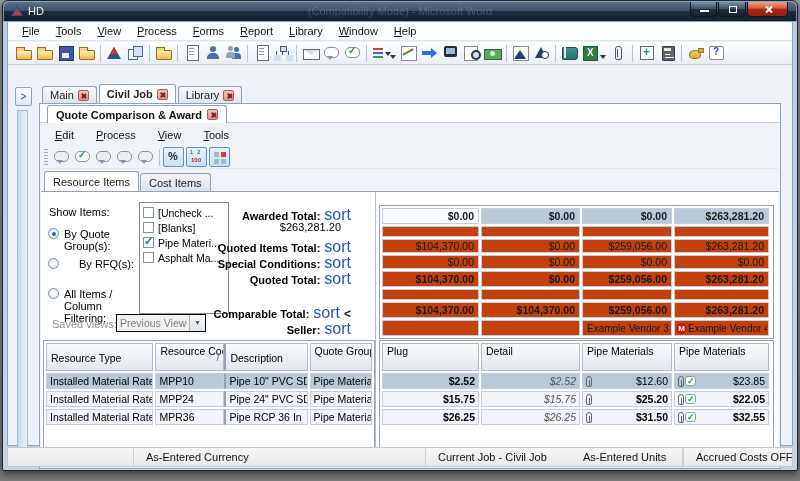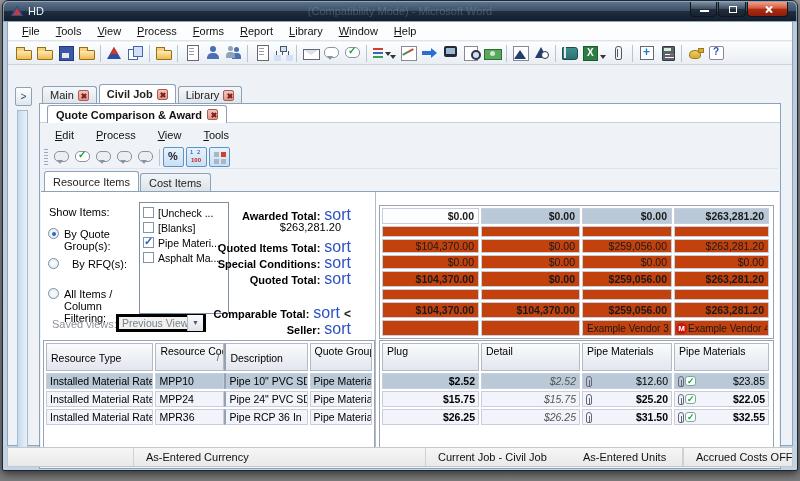--- a/index.html
+++ b/index.html
@@ -130,21 +130,21 @@
   .contentarea{position:absolute;left:1px;right:1px;top:87px;bottom:1px;background:#fff;border-top:1px solid #8ca2b8;}
 
   
   .lbl{font-size:11px;color:#000;}
   .radio{width:11px;height:11px;border:1px solid #7c8ea0;border-radius:50%;background:radial-gradient(#fff,#dce6ef);position:relative;display:inline-block;flex:none;}
   .radio.sel::after{content:"";position:absolute;left:2.5px;top:2.5px;width:4px;height:4px;border-radius:50%;background:#2a66c8;}
   .cb{width:11px;height:11px;border:1px solid #8294a6;background:#fff;position:relative;display:inline-block;flex:none;}
   .cb.checked::after{content:"✓";position:absolute;left:0px;top:-3px;font-size:11px;font-weight:bold;color:#2a66c8;}
   .listbox{left:98px;top:10px;width:90px;height:112px;background:#fff;border:1px solid #7c8ea0;padding:2px 1px;}
   .litem{display:flex;align-items:center;gap:4px;height:15px;font-size:10.5px;color:#000;padding-left:2px;white-space:nowrap;overflow:hidden;}
-  .combo{left:75px;top:122px;width:90px;height:18px;background:#f0f0f0;border:3px solid #000000;display:flex;align-items:center;}
+  .combo{left:75px;top:122px;width:90px;height:18px;background:#f0f0f0;border:1px solid #000000;display:flex;align-items:center;}
   .combo .cval{flex:1;font-size:10.5px;color:#7a8288;padding-left:3px;white-space:nowrap;overflow:hidden;}
   .combo .cbtn{width:16px;height:16px;background:linear-gradient(#fafbfc,#dfe4ea);border-left:1px solid #a8b4c0;text-align:center;font-size:7px;color:#556;line-height:16px;}
 
   .sortlink{font-size:16px;color:#2a50c8;}
   .tlabel{font-size:11px;font-weight:bold;color:#000;white-space:nowrap;}
   .trow{position:absolute;right:428px;display:flex;gap:4px;align-items:baseline;}
 
   
   .tgrid{left:338px;top:13px;width:395px;border:1px solid #98a4b4;background:#fff;padding:2px;}
   .tg-row{display:flex;gap:2px;margin-bottom:2px;}
@@ -341,21 +341,21 @@
         <div class="contentarea">
 
           <div class="abs" style="left:334px;top:0;bottom:2px;width:1px;background:#b2bcc8;"></div>
 
           <div class="abs lbl" style="left:8px;top:14px;">Show Items:</div>
 
           <div class="abs" style="left:7px;top:36px;display:flex;gap:5px;width:90px;">
             <span class="radio sel"></span>
             <span class="lbl">By Quote Group(s):</span>
           </div>
-          <div class="abs" style="left:7px;top:66px;display:flex;gap:13px;">
+          <div class="abs" style="left:7px;top:66px;display:flex;gap:20px;">
             <span class="radio"></span>
             <span class="lbl">By RFQ(s):</span>
           </div>
           <div class="abs listbox">
             <div class="litem">
               <span class="cb"></span>
               <span>[Uncheck ...</span>
             </div>
             <div class="litem">
               <span class="cb"></span>

